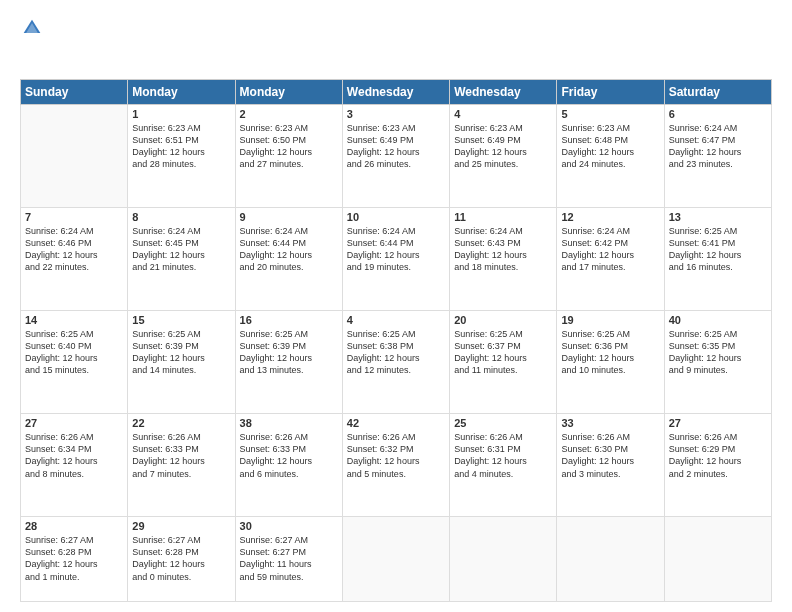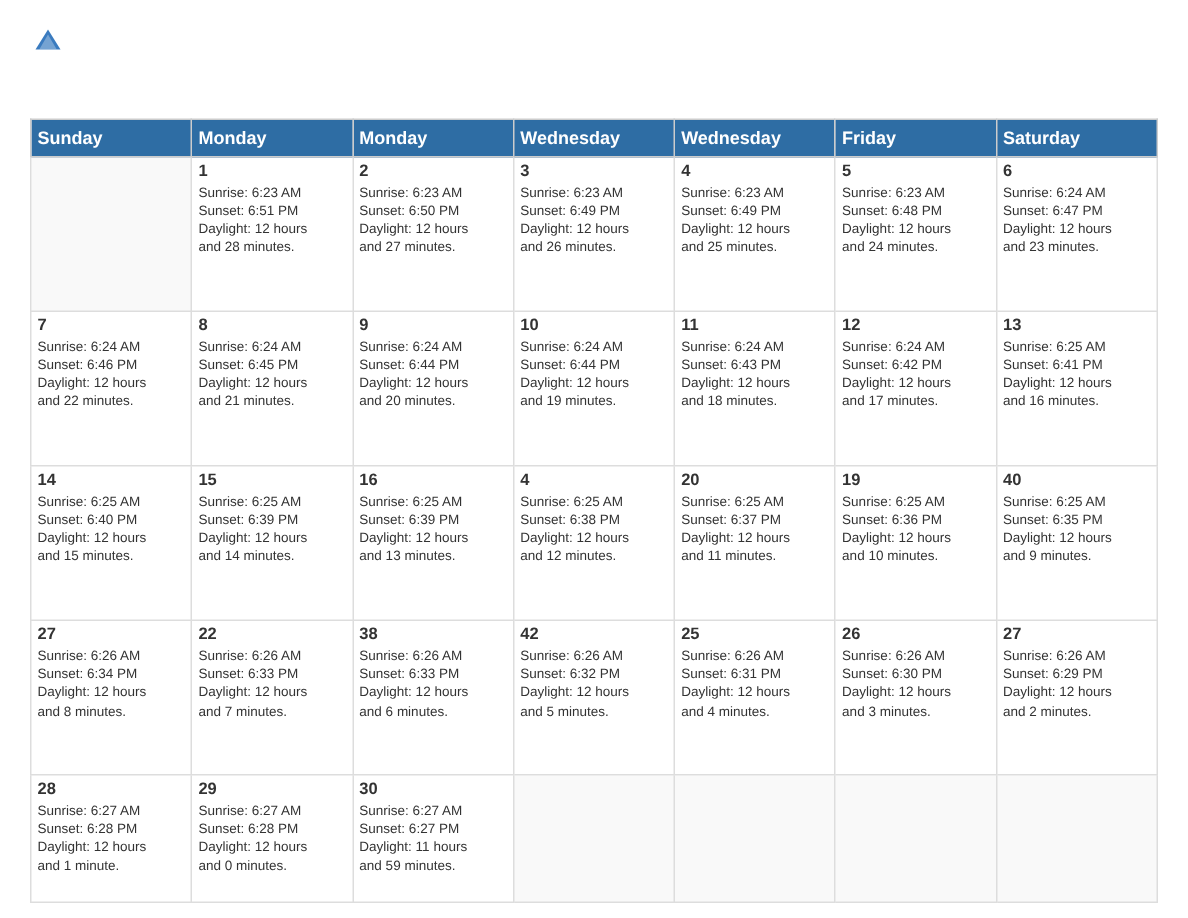--- a/index.html
+++ b/index.html
@@ -312,21 +312,21 @@
 and 5 minutes.</div>
           </td>
           <td>
             <span class="day-num">25</span>
             <div class="cell-content" style="white-space: pre-line;">Sunrise: 6:26 AM
 Sunset: 6:31 PM
 Daylight: 12 hours
 and 4 minutes.</div>
           </td>
           <td>
-            <span class="day-num">26</span>
+            <span class="day-num">33</span>
             <div class="cell-content" style="white-space: pre-line;">Sunrise: 6:26 AM
 Sunset: 6:30 PM
 Daylight: 12 hours
 and 3 minutes.</div>
           </td>
           <td>
             <span class="day-num">27</span>
             <div class="cell-content" style="white-space: pre-line;">Sunrise: 6:26 AM
 Sunset: 6:29 PM
 Daylight: 12 hours

